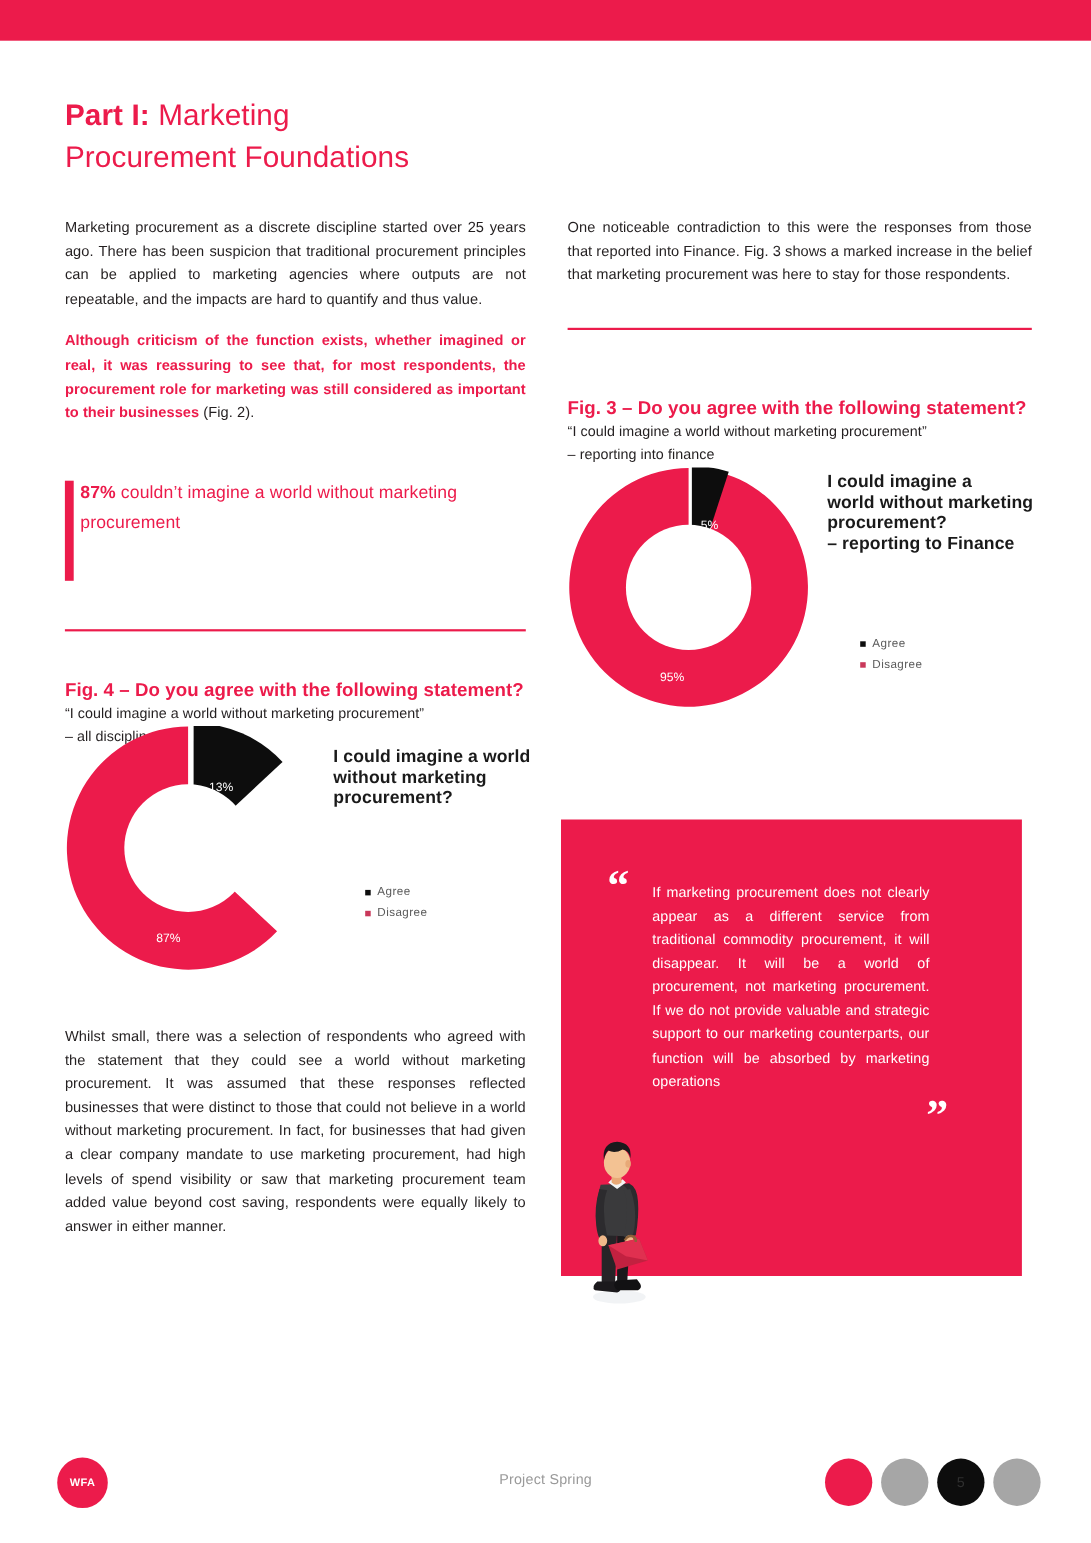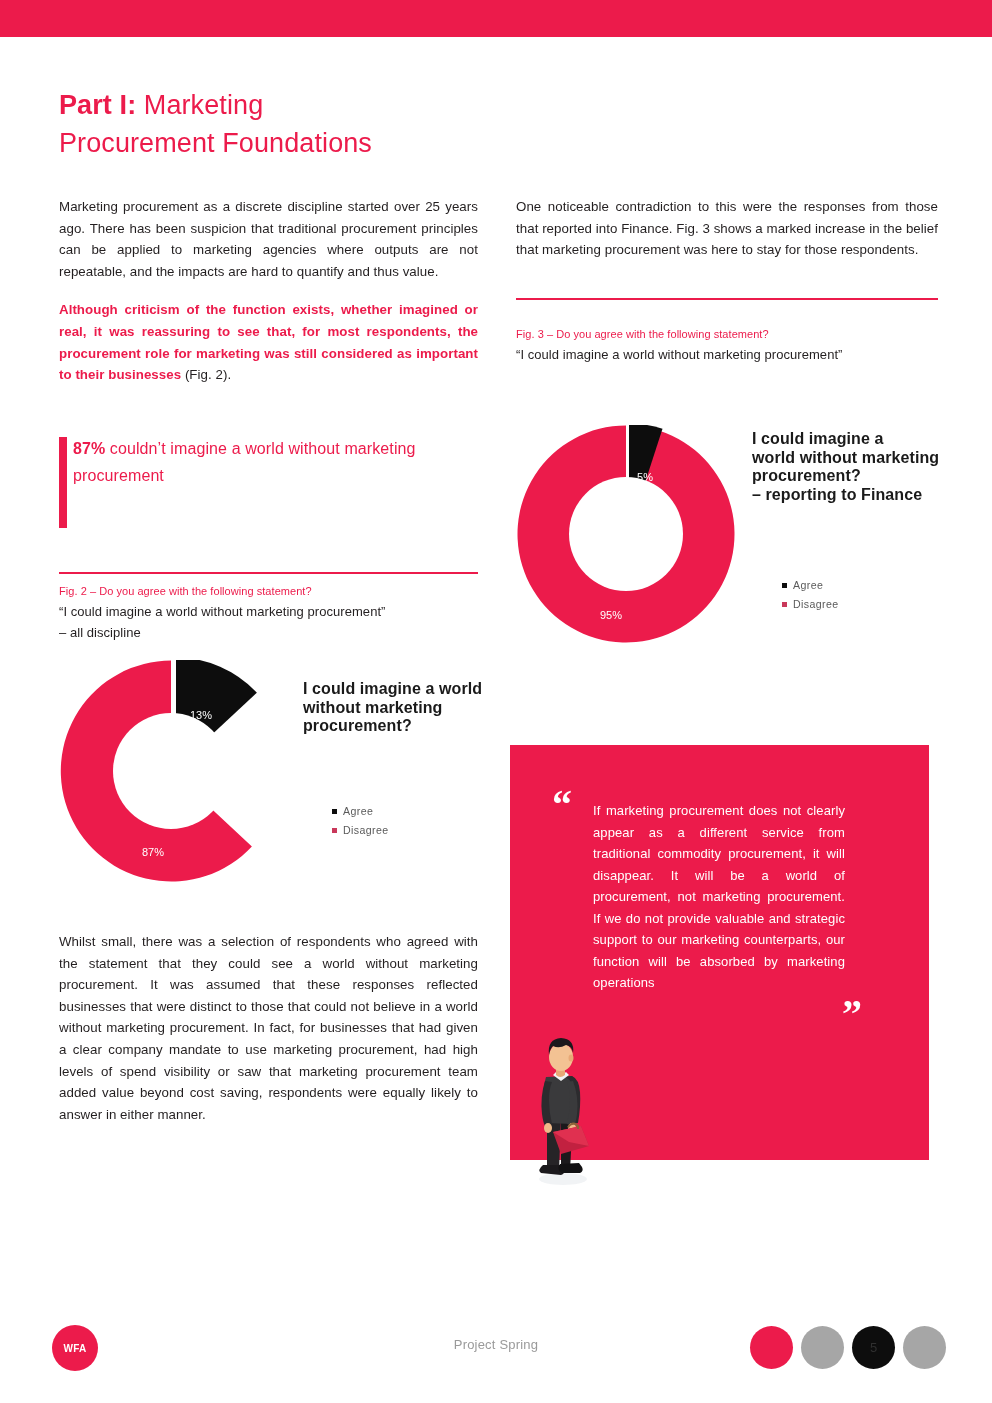--- a/index.html
+++ b/index.html
@@ -58,22 +58,23 @@
   }
   .pullquote .pq-text b{font-weight:700;}
 
   
   .rule{position:absolute;height:2px;background:#ec1b4b;}
   .rule-left{left:59px;top:572px;width:419px;}
   .rule-right{left:516px;top:298px;width:422px;}
 
   .figcap{position:absolute;width:430px;}
   .figcap .fc-title{
-    color:#ec1b4b;font-weight:400;font-size:11px;line-height:20px;
+    color:#ec1b4b;font-weight:700;font-size:17px;line-height:20px;
     letter-spacing:0.05px;
+    margin-top:37px;
   }
   .figcap .fc-sub{
     color:#231f20;font-size:13px;line-height:21px;letter-spacing:0.05px;
   }
   .figcap-left{left:59px;top:581px;}
   .figcap-right{left:516px;top:324px;}
 
   
   .chart{position:absolute;}
   .chart-fig2{left:60px;top:660px;width:420px;height:225px;}
@@ -168,21 +169,21 @@
 
   <div class="pullquote">
     <div class="bar"></div>
     <div class="pq-text"><b>87%</b><span> couldn’t imagine a world without marketing procurement</span></div>
   </div>
 
   <div class="rule rule-left"></div>
   <div class="rule rule-right"></div>
 
   <div class="figcap figcap-left">
-    <div class="fc-title">Fig. 2 – Do you agree with the following statement?</div>
+    <div class="fc-title">Fig. 4 – Do you agree with the following statement?</div>
     <div class="fc-sub">“I could imagine a world without marketing procurement”</div>
     <div class="fc-sub">– all discipline</div>
   </div>
 
   <div class="chart chart-fig2">
     <div class="donut-wrap">
       <svg class="donut-svg" width="222" height="222" viewBox="0 0 222 222">
 
         <path fill="#ec1b4b" d="M 111 111 L 191.88 186.60 A 110.5 110.5 0 1 1 111 0.5 Z" transform="rotate(0 111 111)"></path>
 
@@ -215,20 +216,21 @@
     <p class="body last">Whilst small, there was a selection of respondents who agreed with the statement that they could see a world without marketing procurement. It was assumed that these responses reflected businesses that were distinct to those that could not believe in a world without marketing procurement. In fact, for businesses that had given a clear company mandate to use marketing procurement, had high levels of spend visibility or saw that marketing procurement team added value beyond cost saving, respondents were equally likely to answer in either manner.</p>
   </div>
 
   <div class="col-right">
     <p class="body">One noticeable contradiction to this were the responses from those that reported into Finance. Fig. 3 shows a marked increase in the belief that marketing procurement was here to stay for those respondents.</p>
   </div>
 
   <div class="figcap figcap-right">
     <div class="fc-title">Fig. 3 – Do you agree with the following statement?</div>
     <div class="fc-sub">“I could imagine a world without marketing procurement”</div>
+    <div class="fc-sub">– reporting into finance</div>
   </div>
 
   <div class="chart chart-fig3">
     <div class="donut-wrap">
       <svg class="donut-svg" width="218" height="218" viewBox="0 0 218 218">
 
         <path fill="#ec1b4b" d="M 109 109 L 142.50 5.80 A 108.5 108.5 0 1 1 109 0.5 Z"></path>
 
         <g transform="translate(3,-2)">
           <path fill="#0d0d0d" d="M 109 109 L 109 0.5 A 108.5 108.5 0 0 1 142.50 5.80 Z"></path>

